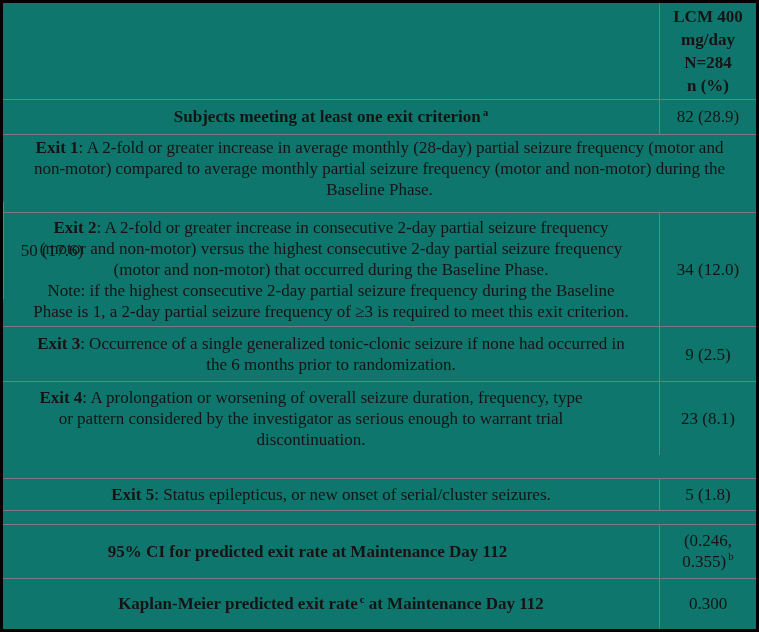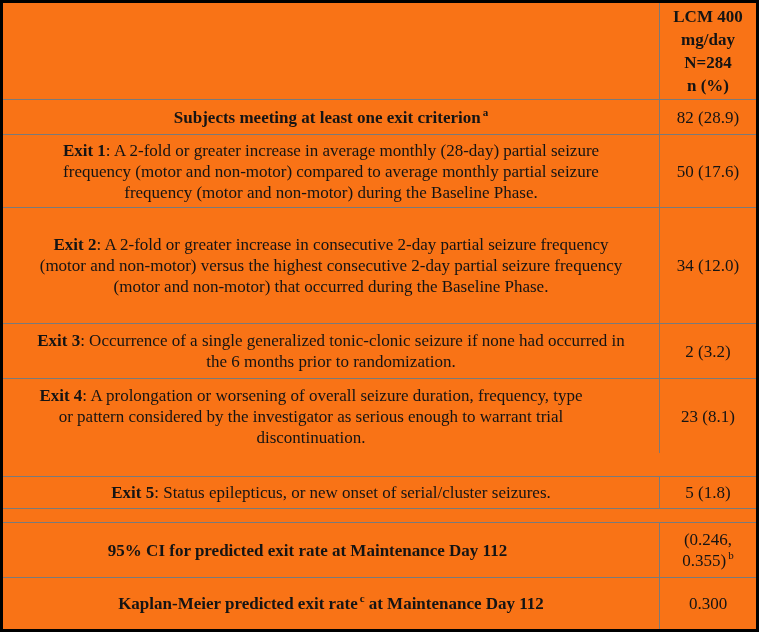--- a/index.html
+++ b/index.html
@@ -5,21 +5,21 @@
   * { margin: 0; padding: 0; box-sizing: border-box; }
   html, body { background: #ffffff; }
   body {
     font-family: "Liberation Serif", "DejaVu Serif", serif;
     color: #141414;
   }
   .doc-table {
     width: 759px;
     height: 632px;
     border: 3px solid #000000;
-    background: #f97316;
+    background: #0f766e;
     display: flex;
     flex-direction: column;
     overflow: hidden;
   }
   .row {
     display: flex;
     flex-direction: row;
     border-top: 1px solid #7a7a7a;
   }
   .row.first { border-top: none; }
@@ -52,21 +52,21 @@
   sup.fn {
     font-size: 11px;
     line-height: 0;
     vertical-align: super;
     margin-left: 2px;
   }
   sup.fn.gap-right { margin-right: 4px; }
   
   .r-header   { height: 97px;  }
   .r-subjects { height: 38px;  }
-  .r-exit1    { height: 78px;  }
+  .r-exit1    { height: 78px; flex-direction: column;  }
   .r-exit2    { height: 125px; }
   .r-exit3    { height: 60px;  }
   .r-exit4    { height: 80px; gap: 40px;  }
   .r-exit5    { height: 35px; margin-top: 23px;  }
   .r-spacer   { height: 15px;  }
   .r-ci       { height: 59px; gap: 47px;  }
   .r-km       { height: 56px;  }
   .r-spacer .cell-label { padding: 0; }
   .inline-text { display: inline; }
 </style>
@@ -101,31 +101,32 @@
       </div>
     </div>
     <div class="cell-value">50 (17.6)</div>
   </div>
 
   <div class="row r-exit2">
     <div class="cell-label">
       <div>
         <span class="bold inline-text">Exit 2</span><span class="inline-text">: A 2-fold or greater increase in consecutive 2-day partial seizure frequency (motor and non-motor) versus the highest consecutive 2-day partial seizure frequency (motor and non-motor) that occurred during the Baseline Phase.</span>
       </div>
+      <div>Note: if the highest consecutive 2-day partial seizure frequency during the Baseline Phase is 1, a 2-day partial seizure frequency of ≥3 is required to meet this exit criterion.</div>
     </div>
     <div class="cell-value">34 (12.0)</div>
   </div>
 
   <div class="row r-exit3">
     <div class="cell-label">
       <div>
         <span class="bold inline-text">Exit 3</span><span class="inline-text">: Occurrence of a single generalized tonic-clonic seizure if none had occurred in the 6 months prior to randomization.</span>
       </div>
     </div>
-    <div class="cell-value">2 (3.2)</div>
+    <div class="cell-value">9 (2.5)</div>
   </div>
 
   <div class="row r-exit4">
     <div class="cell-label">
       <div>
         <span class="bold inline-text">Exit 4</span><span class="inline-text">: A prolongation or worsening of overall seizure duration, frequency, type or pattern considered by the investigator as serious enough to warrant trial discontinuation.</span>
       </div>
     </div>
     <div class="cell-value">23 (8.1)</div>
   </div>

